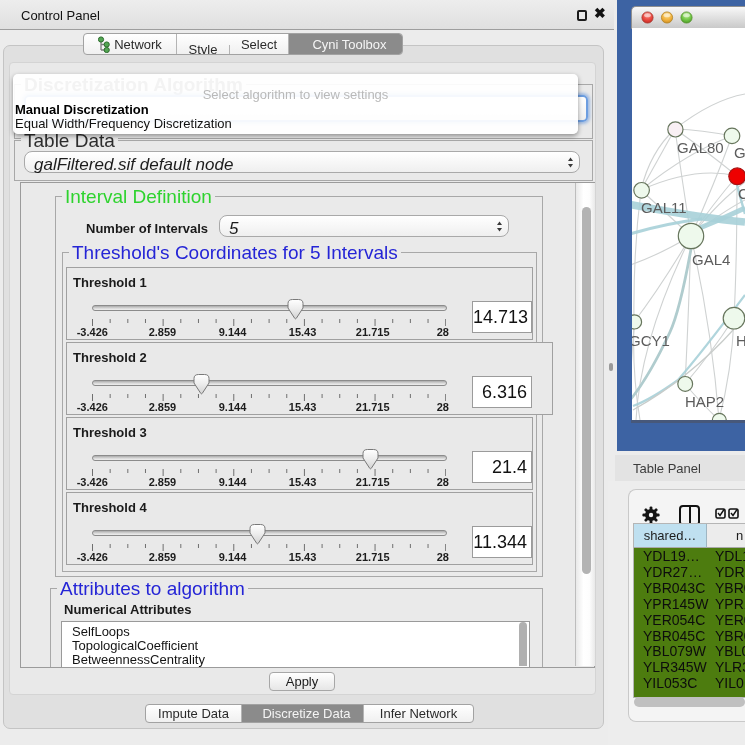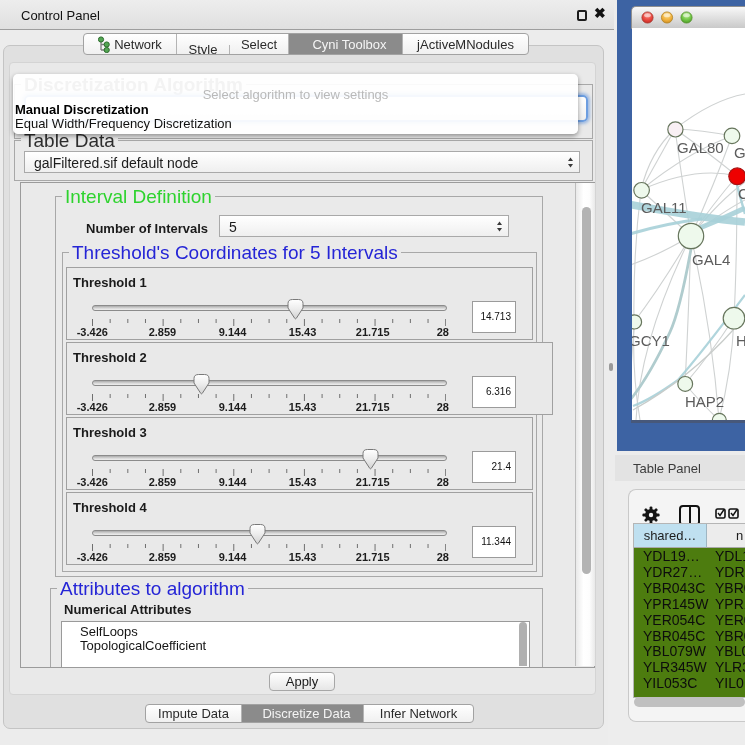--- a/index.html
+++ b/index.html
@@ -22,40 +22,40 @@
 .seg .s{font-size:13px;color:#2a2a2a;text-align:center;border-right:1px solid #b4b4b4;
   display:flex;align-items:center;justify-content:center;}
 .seg .s:last-child{border-right:none;}
 .seg .sel{background:#8b8b8b;color:#f5f5f5;padding-left:8px;}
 #toptabs{left:83px;top:33px;height:20px;}
 #bottabs{left:145px;top:703.5px;height:17px;}
 
 .group{border:1px solid #a8a8a8;}
 .gtitle{position:absolute;top:-7px;left:6px;padding:0 3px;font-size:19px;line-height:13px;}
 
-.combo{background:linear-gradient(#ffffff,#efefef);border:1px solid #a9a9a9;border-radius:0;
-  font-size:14px;color:#1c1c1c;}
+.combo{background:linear-gradient(#ffffff,#efefef);border:1px solid #a9a9a9;border-radius:8px;
+  font-size:17px;color:#1c1c1c;font-style:italic;}
 .combo .ct{position:absolute;left:9px;top:3px;}
 .combo .arr{position:absolute;right:4px;top:2px;width:9px;}
 
 #scrollpane{left:20px;top:182px;width:573px;height:484px;border:1px solid #9b9b9b;background:#eaeaea;}
 #vtrack{left:575px;top:183px;width:19px;height:483px;background:linear-gradient(90deg,#e9e9e9,#ffffff 40%,#fdfdfd 70%,#e9e9e9);border-left:1px solid #bdbdbd;}
 #vthumb{left:582px;top:207px;width:9px;height:367px;background:#b3b3b3;border-radius:4.5px;}
 
 .tbox{left:66px;width:465px;height:71px;border:1px solid #a0a0a0;background:#e9e9e9;}
 .tlabel{position:absolute;left:6px;top:7px;font-size:13px;font-weight:bold;color:#1a1a1a;}
 .track{position:absolute;left:25px;top:37px;width:353px;height:4px;border:1px solid #8b8b8b;
   border-radius:3px;background:linear-gradient(#aaaaaa,#d8d8d8 55%,#efefef);}
-.tfield{position:absolute;left:405px;top:33px;width:44px;height:32px;border:1px solid #9b9b9b;box-sizing:border-box;
-  background:#fff;font-size:10px;color:#111;text-align:right;padding-right:4px;line-height:30px;}
+.tfield{position:absolute;left:405px;top:33px;width:60px;height:32px;border:1px solid #9b9b9b;box-sizing:border-box;
+  background:#fff;font-size:18px;color:#111;text-align:right;padding-right:4px;line-height:30px;}
 .ticklbl{position:absolute;top:58px;font-size:11px;font-weight:bold;color:#1c1c1c;transform:translateX(-50%);}
 
 #attrlist{left:61px;top:621px;width:467px;height:42px;background:#fff;border:1px solid #9a9a9a;border-bottom:none;
   font-size:13px;color:#141414;overflow:hidden;padding-top:3px;}
-#attrlist div{padding:0 0 0 18px;height:14px;line-height:14px;}
+#attrlist div{padding:0 0 0 10px;height:14px;line-height:14px;}
 
 #apply{left:269px;top:672px;width:64px;height:17px;border:1px solid #a7a7a7;border-radius:4px;
   background:linear-gradient(#ffffff,#e6e6e6);font-size:13px;color:#1a1a1a;text-align:center;line-height:17px;}
 
 #blue{left:617px;top:0;width:128px;height:451px;background:#3d63a3;}
 #netwin{left:631px;top:6px;width:114px;height:415px;}
 #nettitle{left:0;top:0;width:114px;height:21px;background:linear-gradient(#f8f8f8,#c9c9c9);
   border:1px solid #8f8f8f;border-bottom:1px solid #7c7c7c;border-radius:5px 0 0 0;border-right:none;}
 #netcanvas{left:1px;top:22px;width:113px;height:393px;background:#ffffff;}
 
@@ -92,21 +92,20 @@
       <line x1="3" y1="8.5" x2="8" y2="8.5" stroke="#7d7d7d" stroke-width="1.3"></line>
       <line x1="3" y1="14" x2="8" y2="14" stroke="#7d7d7d" stroke-width="1.3"></line>
       <circle cx="3" cy="3.5" r="2.6" fill="#53a653" stroke="#2e6b2e"></circle>
       <circle cx="8.7" cy="8.5" r="2.6" fill="#53a653" stroke="#2e6b2e"></circle>
       <circle cx="8.7" cy="14" r="2.6" fill="#53a653" stroke="#2e6b2e"></circle>
     </svg>
     Network</div>
   <div class="s" style="width:52px;margin-top:11px;">Style</div>
   <div class="s" style="width:58px;">Select</div>
   <div class="s sel" style="width:105px;">Cyni Toolbox</div>
-  <div class="s" style="width:125px;">jActiveMNodules</div>
 </div>
 
 <div class="abs group" style="left:14px;top:84px;width:577px;height:53px;background:#e9e9e9;">
   <span class="gtitle" style="color:#555555;background:#e9e9e9;font-weight:bold;">Discretization Algorithm</span>
 </div>
 <div class="abs" style="left:24px;top:95px;width:560px;height:23px;border:2px solid #6d9ee0;border-radius:5px;
   box-shadow:0 0 3px 2px rgba(100,150,220,0.55);background:linear-gradient(#ffffff,#efefef);"></div>
 
 <div class="abs group" style="left:14px;top:140px;width:577px;height:39px;">
   <span class="gtitle" style="color:#2e2e2e;background:#e9e9e9;">Table Data</span>
@@ -324,20 +323,21 @@
     </div>
   </div>
 
 <div class="abs group" style="left:50px;top:588px;width:491px;height:78px;border-bottom:none;">
   <span class="gtitle" style="color:#2525d6;background:#eaeaea;">Attributes to algorithm</span>
 </div>
 <div class="abs" style="left:64px;top:602px;font-size:13px;font-weight:bold;color:#1a1a1a;">Numerical Attributes</div>
 <div class="abs" id="attrlist">
   <div>SelfLoops</div>
   <div>TopologicalCoefficient</div>
+  <div>BetweennessCentrality</div>
 </div>
 <div class="abs" style="left:519px;top:621.5px;width:8px;height:44px;background:#b0b0b0;border-radius:4px 4px 0 0;"></div>
 
 <div class="abs" id="apply">Apply</div>
 
 <div class="abs seg" id="bottabs">
   <div class="s" style="width:95px;">Impute Data</div>
   <div class="s sel" style="width:113px;">Discretize Data</div>
   <div class="s" style="width:109px;">Infer Network</div>
 </div>

